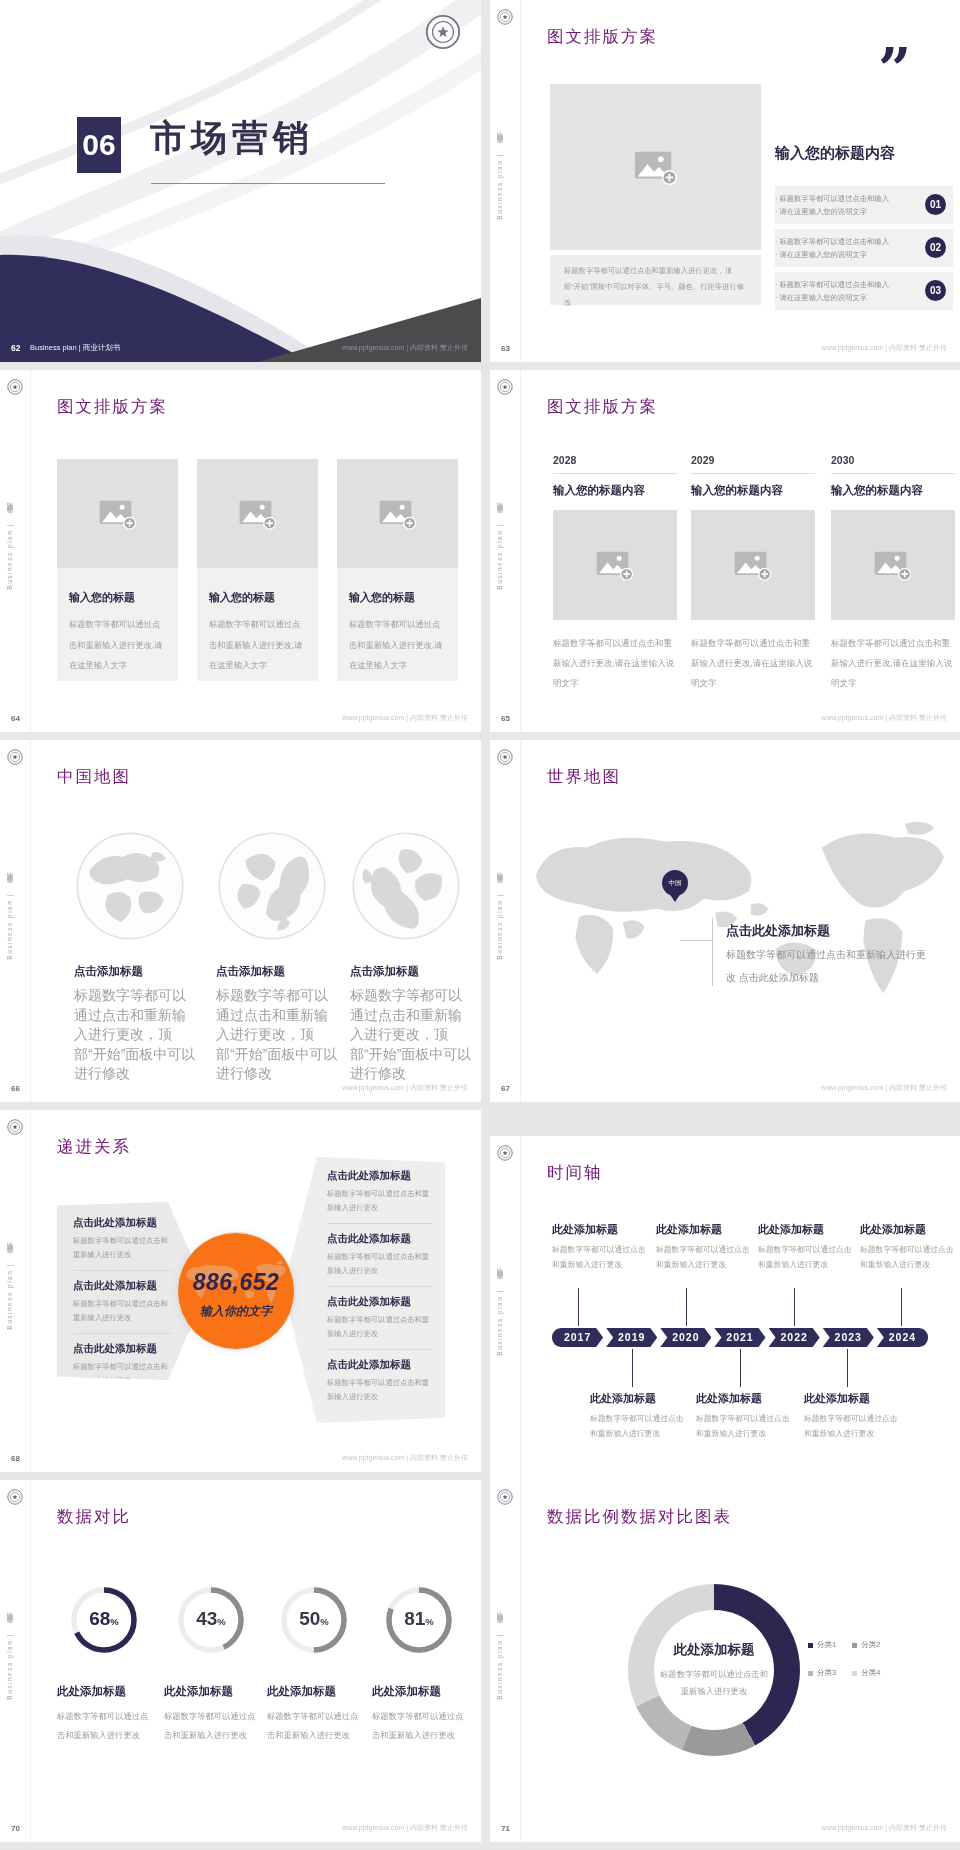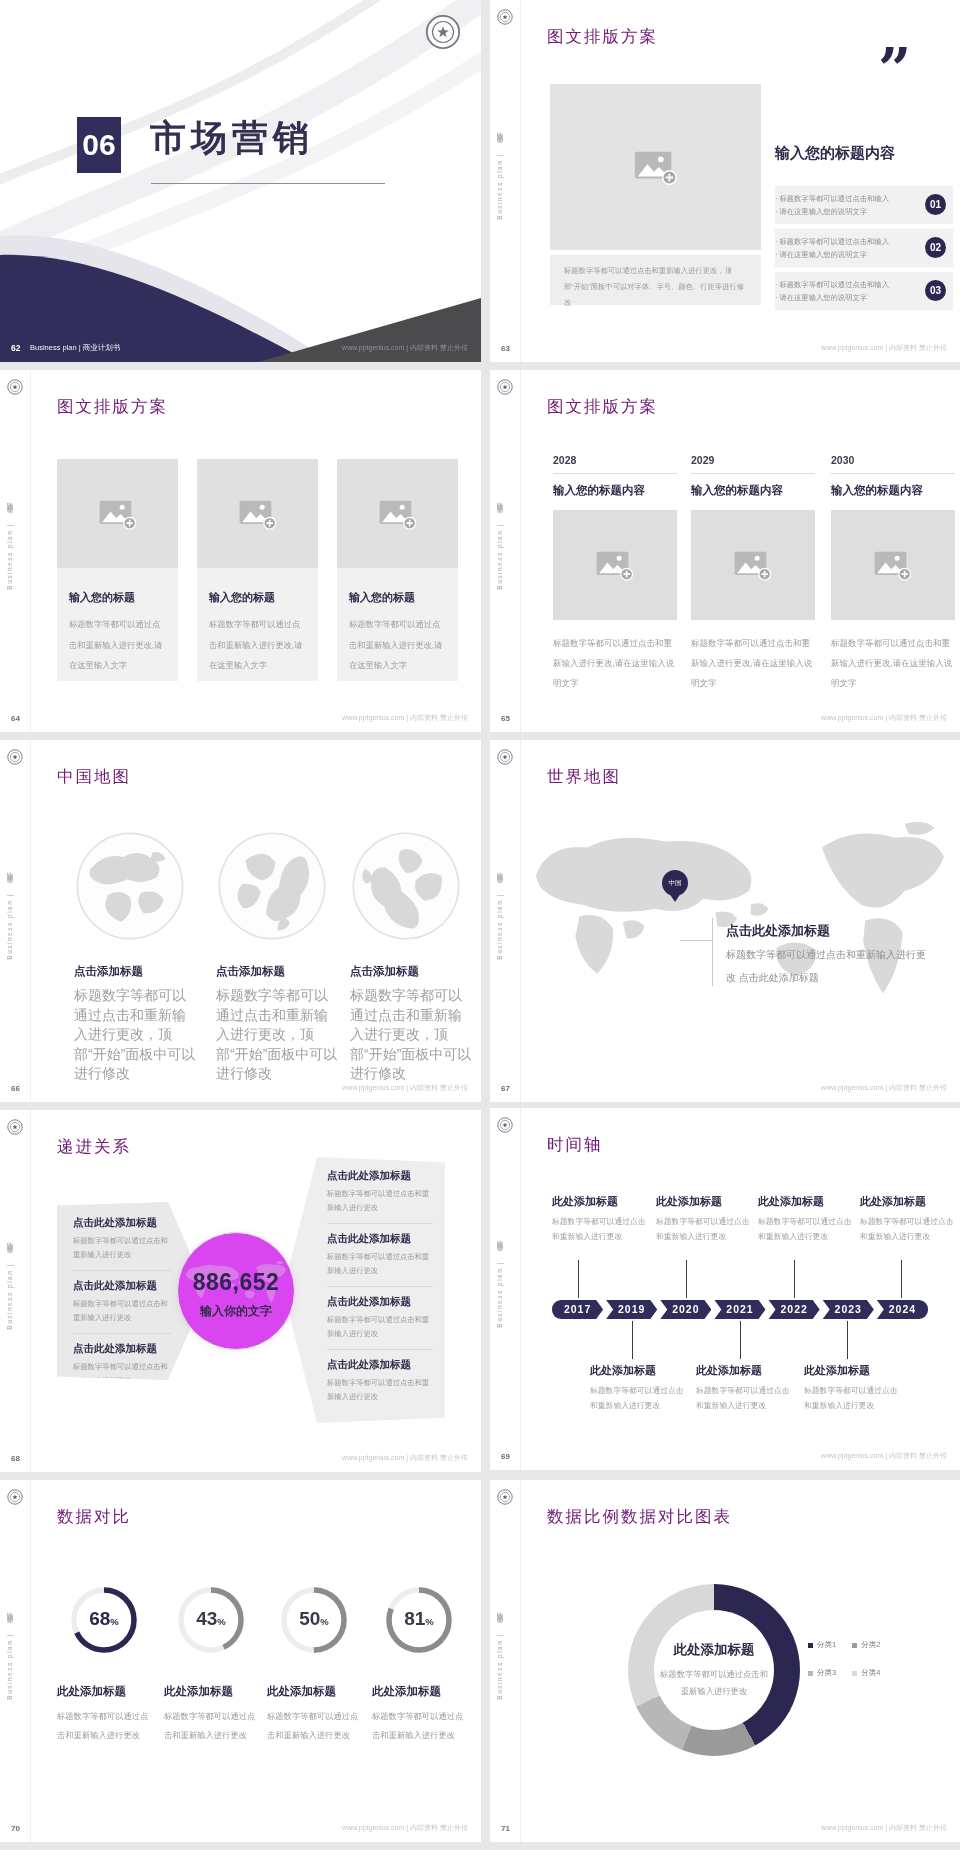--- a/index.html
+++ b/index.html
@@ -65,22 +65,22 @@
   .wl-h{position:absolute;left:190px;top:200px;width:32px;height:1px;background:#c9c9c9;}
   .wl-v{position:absolute;left:222px;top:178px;width:1px;height:68px;background:#c9c9c9;}
   .h67{position:absolute;left:236px;top:182px;font-size:13px;}
   .b67{position:absolute;left:236px;top:203px;width:202px;font-size:10px;line-height:23px;color:#8f8f8f;}
   
   .chev{position:absolute;background:#e9e9e9;box-sizing:border-box;}
   .chev .pi{padding:8px 0 9px;}
   .chev .pi + .pi{border-top:1px solid #d8d8d8;}
   .chev .ph8{font-size:10.5px;margin-bottom:4px;}
   .chev .pb8{font-size:7.3px;line-height:13.5px;color:#9a9a9a;}
-  .circ68{position:absolute;left:177px;top:122px;width:116px;height:116px;border-radius:50%;background:#d946ef;
-          border:1px solid #e4e4e4;box-shadow:0 1px 8px rgba(0,0,0,.07);z-index:2;}
+  .circ68{position:absolute;left:177px;top:122px;width:116px;height:116px;border-radius:50%;background:#f97316;
+          border:1px solid #e4e4e4;box-shadow:0 1px 8px rgba(0,0,0,.07);z-index:2;font-style:italic;}
   .circ68 svg{position:absolute;left:6px;top:26px;opacity:.35;}
   .num68{position:absolute;left:0;right:0;top:36px;text-align:center;font-size:23px;font-weight:bold;
          color:#2b2750;letter-spacing:.5px;}
   .lab68{position:absolute;left:0;right:0;top:70px;text-align:center;font-size:12px;}
   
   .tl-box{position:absolute;width:96px;}
   .tl-box .th{font-size:11px;margin-bottom:6px;}
   .tl-box .tb{font-size:7.8px;line-height:14.5px;color:#9f9f9f;}
   .tl-line{position:absolute;width:1px;height:38px;background:#3a3a52;}
   .tl-bar{position:absolute;left:62px;top:192px;width:376px;height:19px;display:flex;gap:3px;}
@@ -402,21 +402,21 @@
       <svg width="104" height="51" viewBox="0 0 430 210">
           <use href="#sym-map"></use>
         </svg>
       <div class="num68">886,652</div>
       <div class="lab68 hb">输入你的文字</div>
     </div>
     <div class="pg">68</div>
     <div class="site">www.pptgenius.com | 内部资料 禁止外传</div>
   </section>
 
-  <section class="slide" style="left:490px;top:1108px;width:470px;height:362px">
+  <section class="slide" style="left:490px;top:1136px;width:470px;height:362px">
     <div class="sb-line"></div>
     <svg class="emblem">
         <use href="#sym-emblem"></use>
       </svg>
     <div class="vtext">Business plan | 商业计划书</div>
     <div class="stitle">时间轴</div>
 
     <div class="tl-box" style="left:62px;top:86px">
       <div class="th hb">此处添加标题</div>
       <div class="tb">标题数字等都可以通过点击和重新输入进行更改</div>

